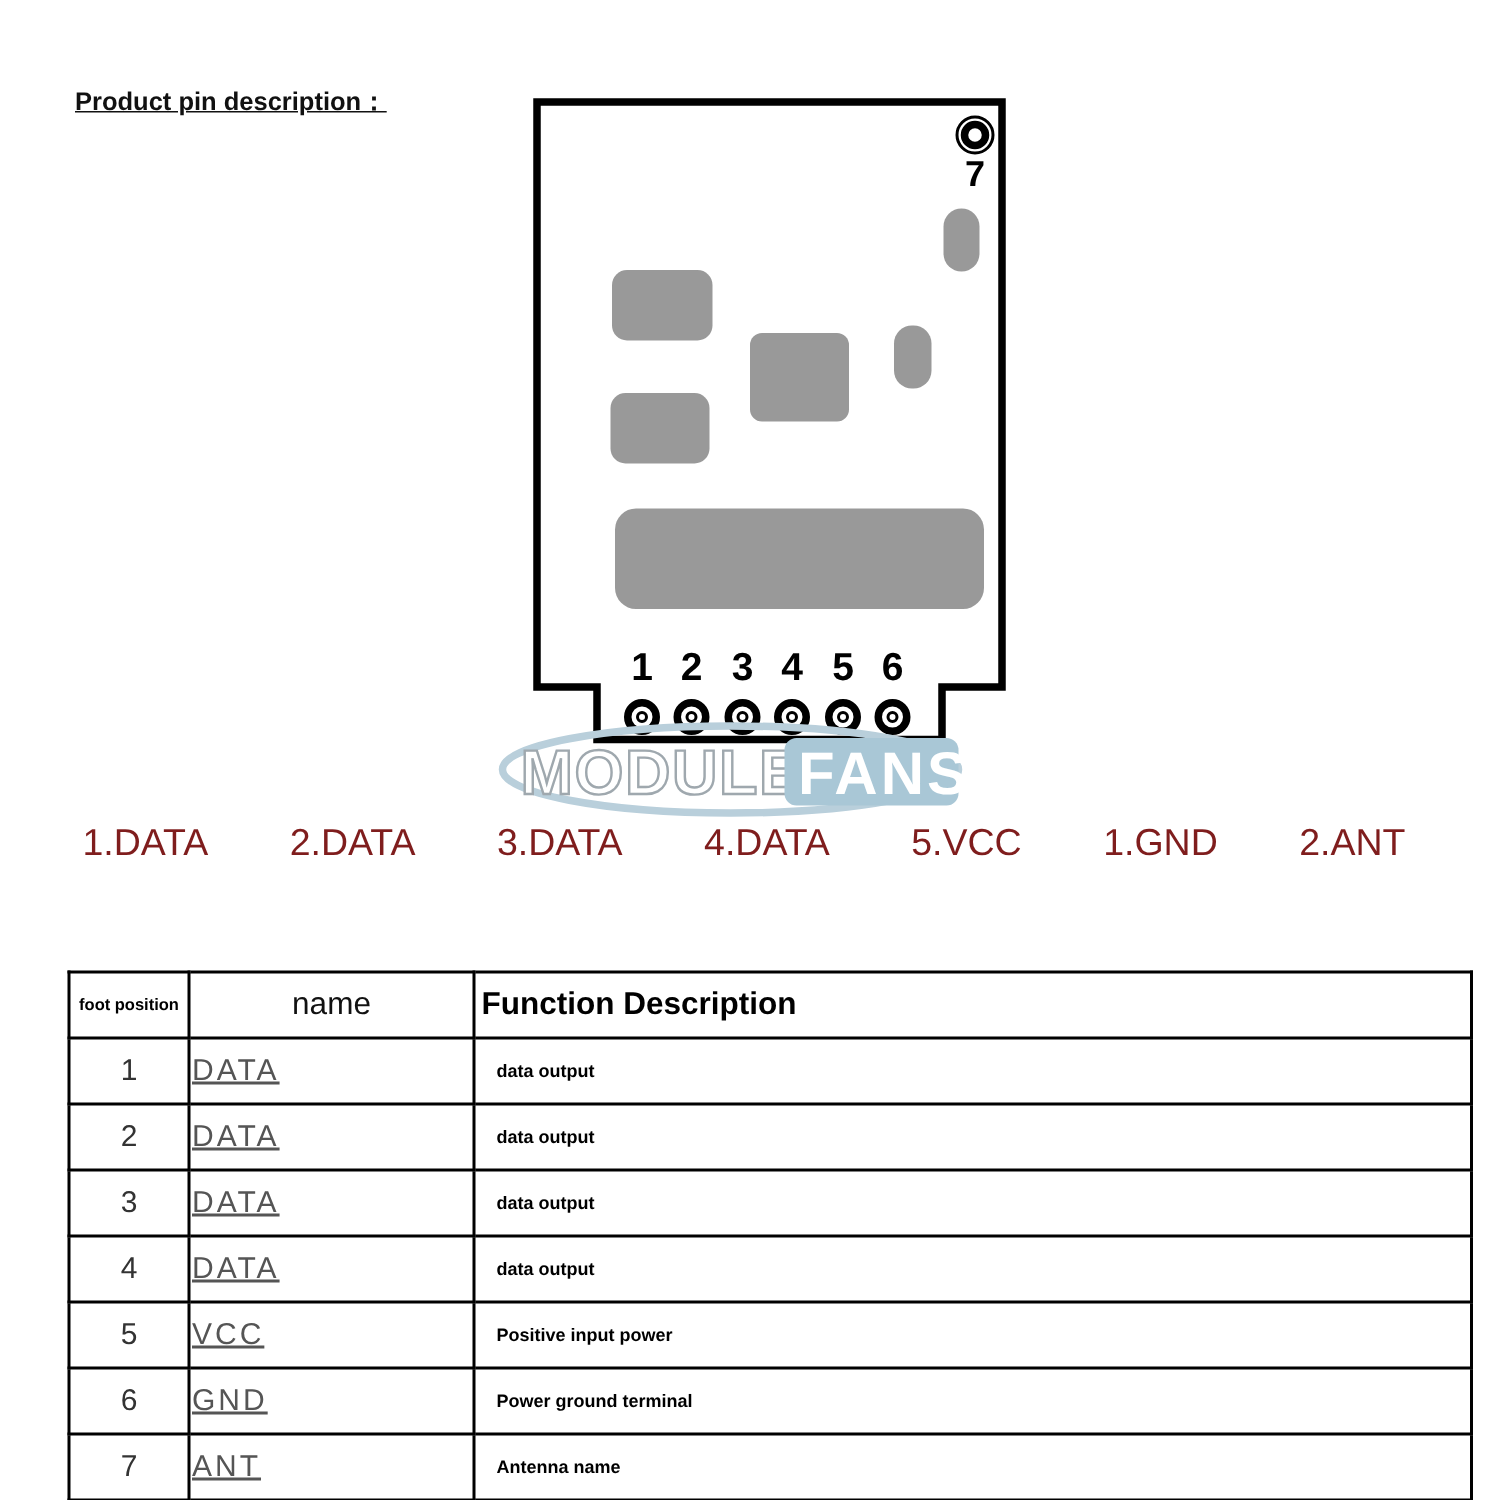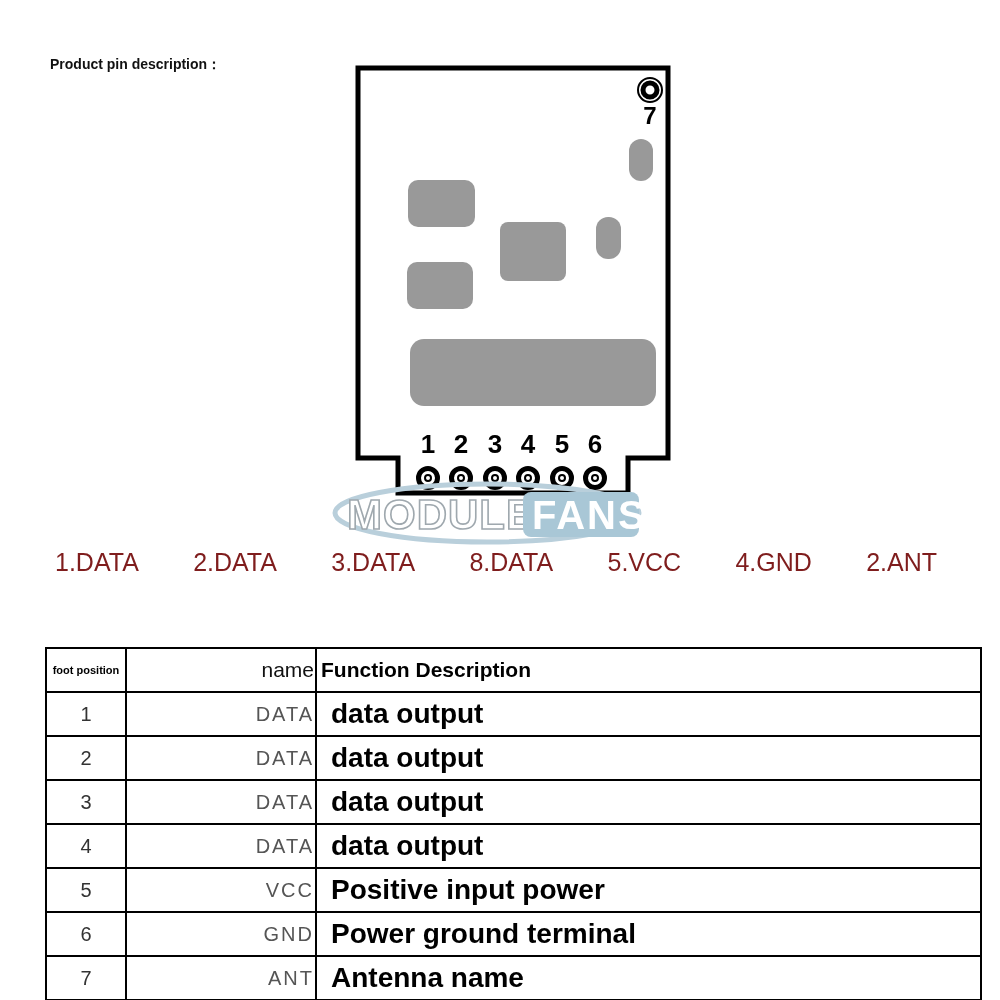--- a/index.html
+++ b/index.html
@@ -5,21 +5,21 @@
   html,body { margin:0; padding:0; }
   body {
     width:1000px; height:1000px;
     background:#ffffff;
     font-family:"Liberation Sans", sans-serif;
     position:relative;
     overflow:hidden;
   }
   .title {
     position:absolute; left:50px; top:56px;
-    font-size:14px; font-weight:600; color:#111;
+    font-size:17px; font-weight:600; color:#111;text-decoration:underline;
   }
   .module-wrap {
     position:absolute; left:330px; top:55px;
     width:380px; height:500px;
   }
   .pin-labels {
     position:absolute; left:55px; top:548px; width:882px;
     display:flex; justify-content:space-between;
     font-size:25px; color:#7f1d1d; font-weight:500;
   }
@@ -30,25 +30,25 @@
   .pin-table th, .pin-table td {
     border:2px solid #000;
     height:40px;
     background:#fff;
     margin-left:41px;
   }
   .col-pin  { width:80px;  }
   .col-name { width:190px; }
   .col-desc { width:665px; }
   th.h-foot { font-size:11px; font-weight:700; text-align:center; color:#000; }
-  th.h-name { font-size:21px; font-weight:500; text-align:right; color:#111; }
+  th.h-name { font-size:21px; font-weight:500; text-align:center; color:#111; }
   th.h-desc { font-size:21px; font-weight:600; text-align:left; padding-left:4px; color:#000; }
   td.c-pin  { text-align:center; font-size:20px; color:#333; }
-  td.c-name { text-align:right; font-size:20px; color:#555; letter-spacing:2px; }
-  td.c-desc { text-align:left; font-size:28px; font-weight:600; color:#000; padding-left:14px; }
+  td.c-name { text-align:left; font-size:20px; color:#555; letter-spacing:2px;text-decoration:underline; }
+  td.c-desc { text-align:left; font-size:12px; font-weight:600; color:#000; padding-left:14px; }
 </style>
 </head>
 <body>
 
 <div class="title">Product pin description：</div>
 
 <div class="module-wrap">
   <svg width="380" height="500" viewBox="330 55 380 500">
 
     <path d="M 358 68 H 668 V 458 H 628 V 493 H 398 V 458 H 358 Z" fill="#ffffff" stroke="#000000" stroke-width="5"></path>
@@ -92,23 +92,23 @@
       <rect x="523" y="492" width="116" height="45" rx="8" fill="#a9c7d6"></rect>
       <text x="532" y="529" font-size="40" font-weight="bold" letter-spacing="2" fill="#ffffff">FANS</text>
     </g>
   </svg>
 </div>
 
 <div class="pin-labels">
   <span>1.DATA</span>
   <span>2.DATA</span>
   <span>3.DATA</span>
-  <span>8.DATA</span>
+  <span>4.DATA</span>
   <span>5.VCC</span>
-  <span>4.GND</span>
+  <span>1.GND</span>
   <span>2.ANT</span>
 </div>
 
 <table class="pin-table">
   <colgroup>
     <col class="col-pin">
       <col class="col-name">
       <col class="col-desc">
   </colgroup>
   <thead>

